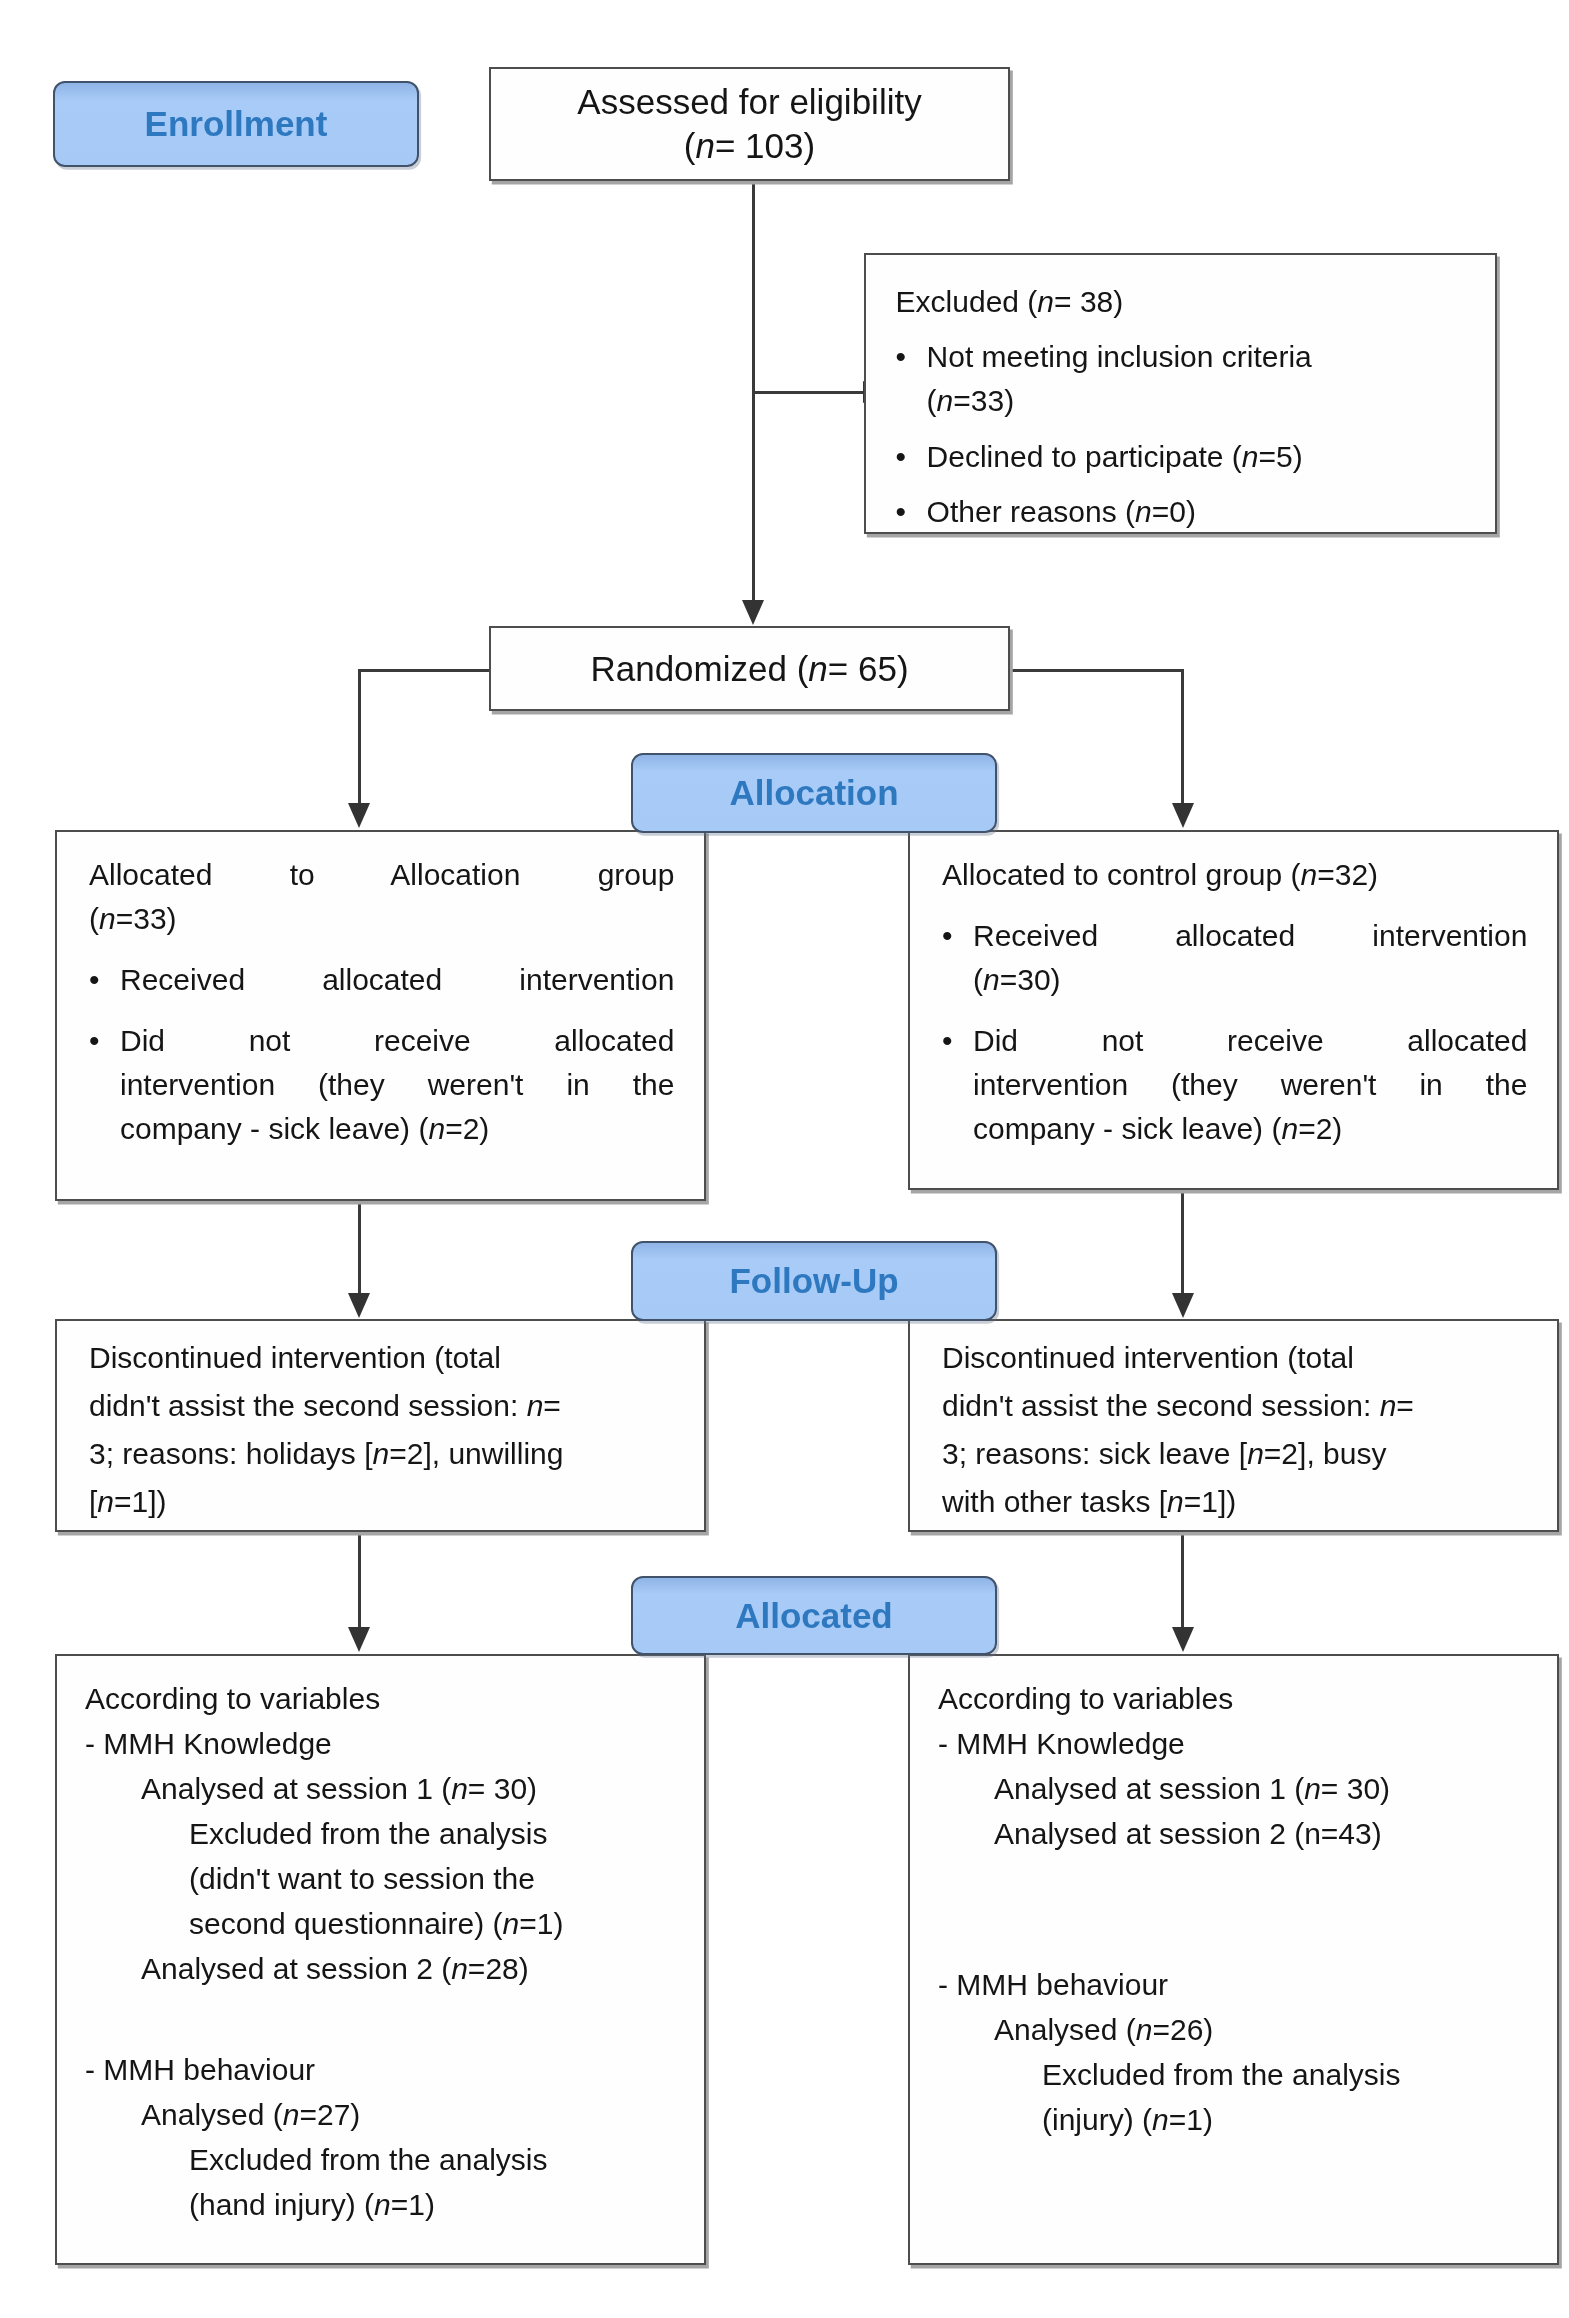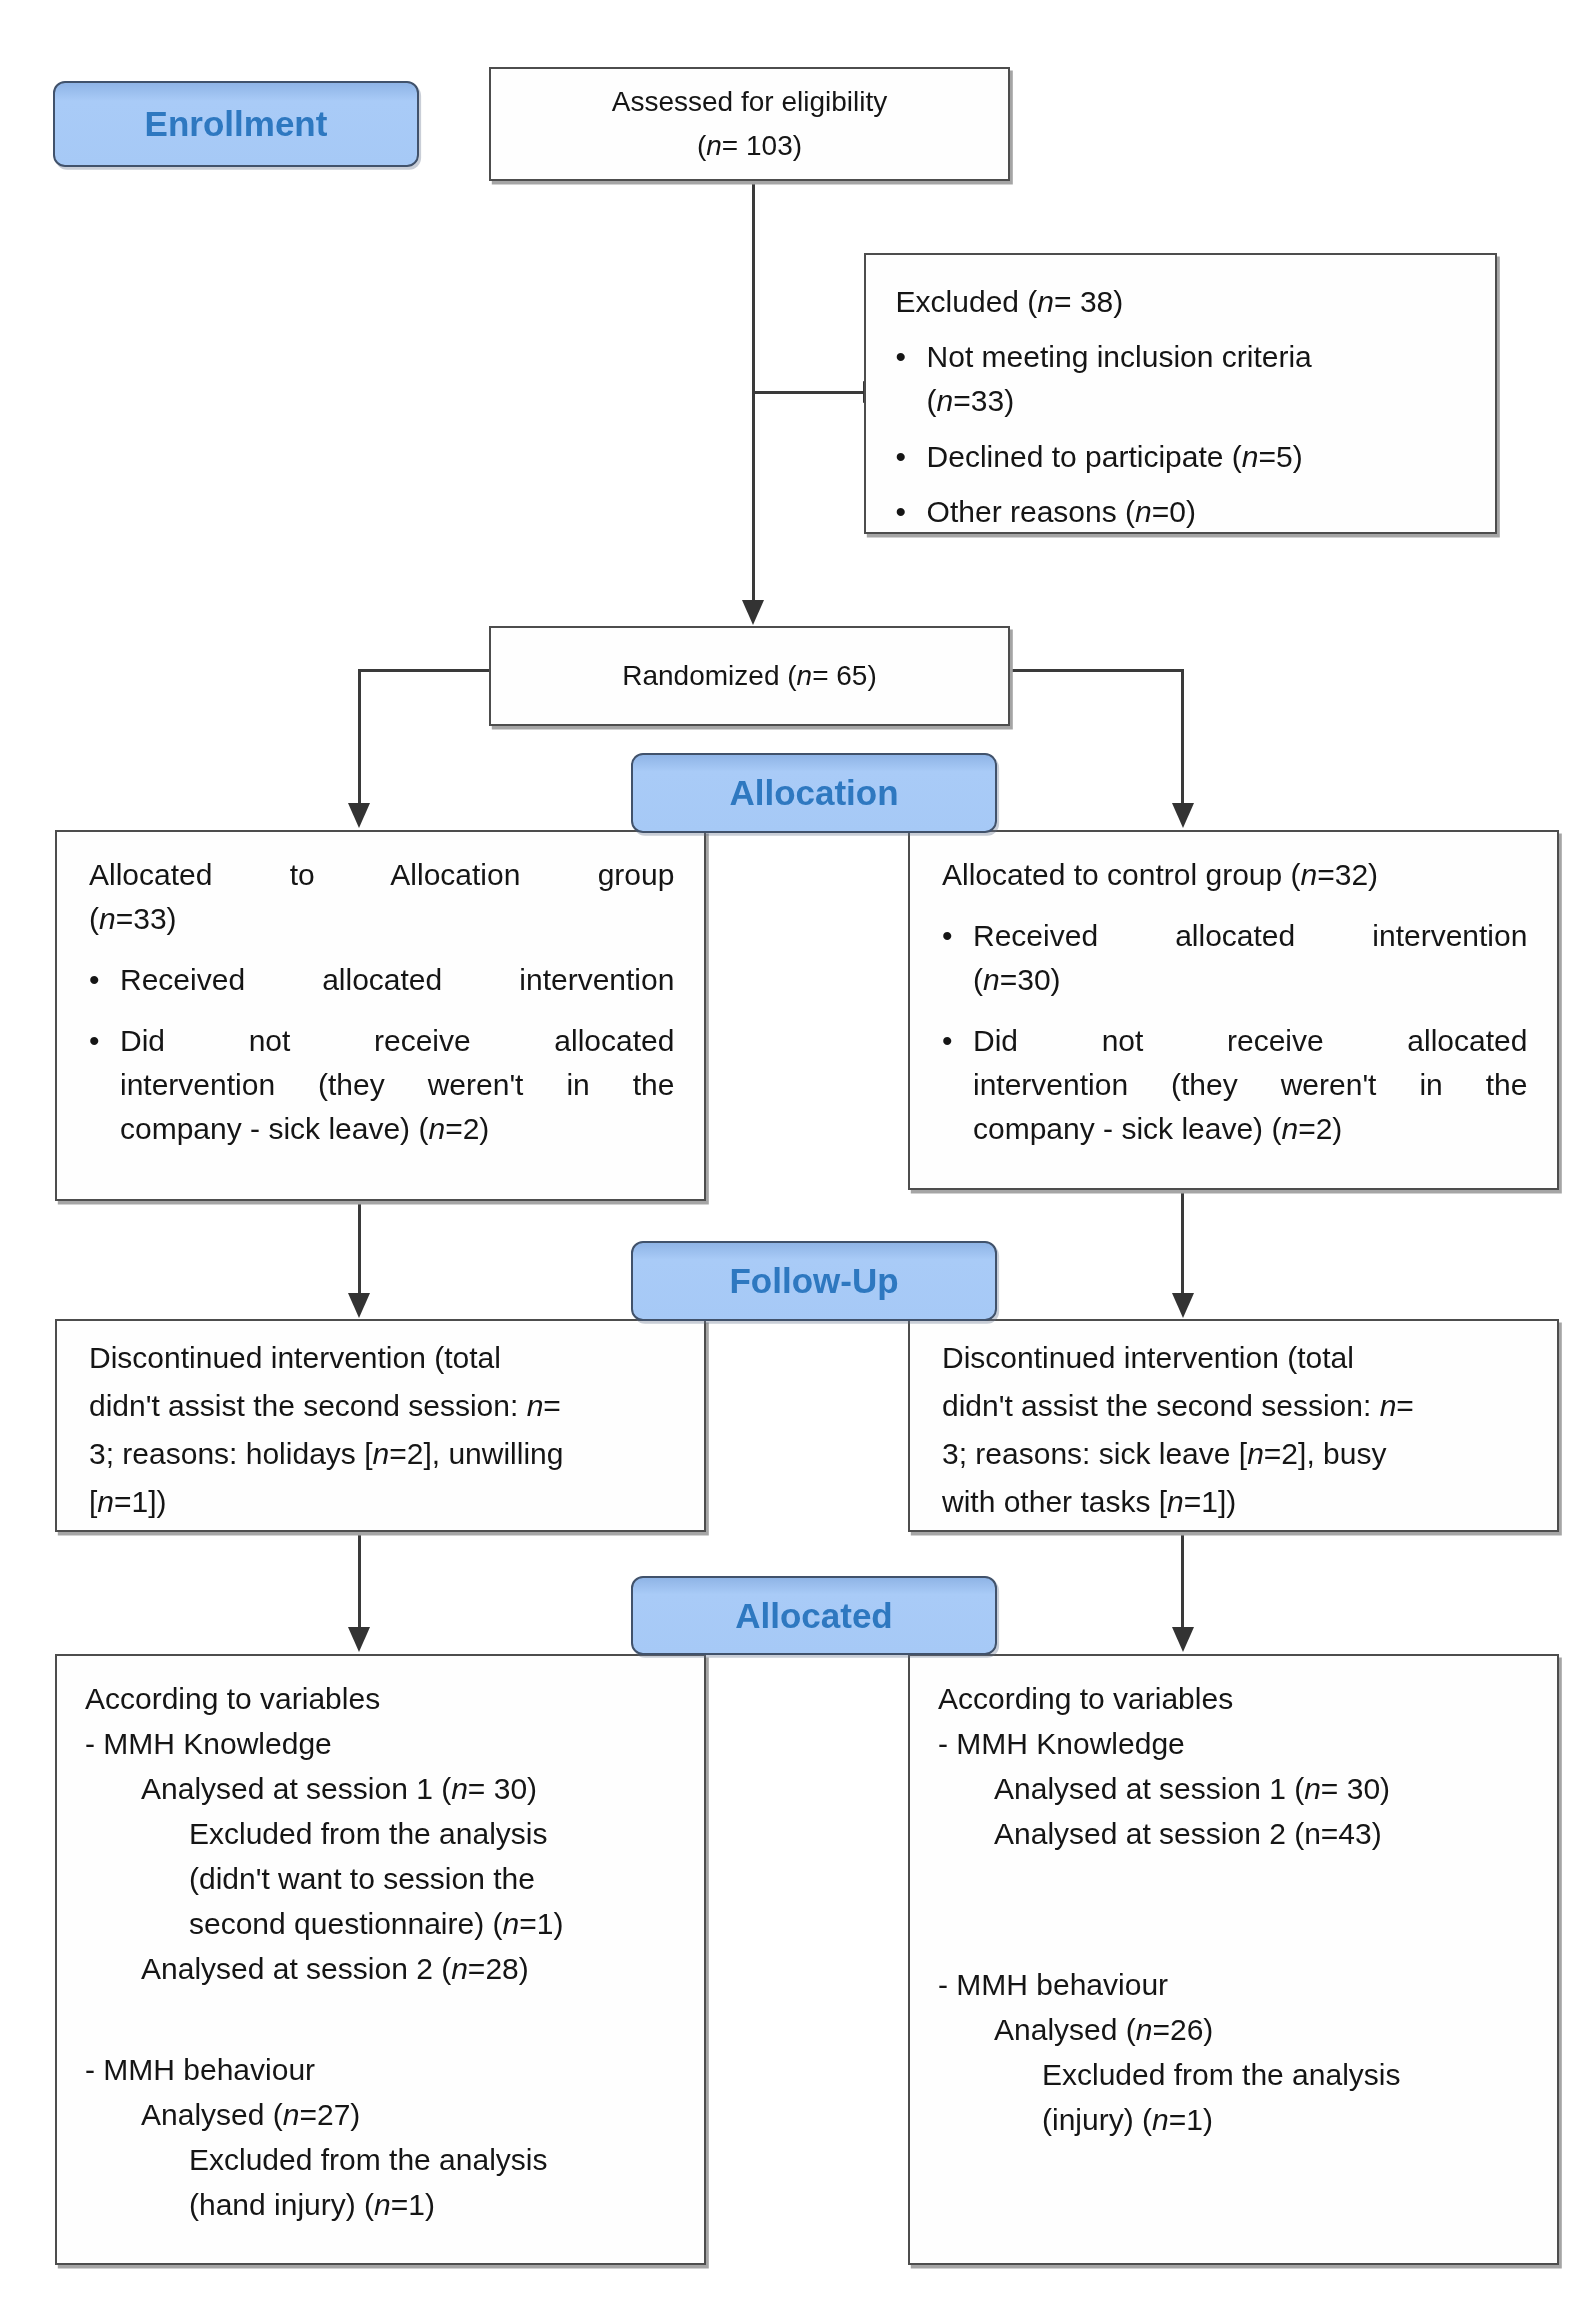--- a/index.html
+++ b/index.html
@@ -7,21 +7,21 @@
     position:relative; width:1570px; height:2319px; background:#ffffff;
     font-family:"Liberation Sans", sans-serif; color:#151515;
     overflow:hidden;
   }
   .box {
     position:absolute; box-sizing:border-box; background:#fefefe;
     border:2.1px solid #4d4d4d; box-shadow:2.8px 3.5px 0 #a5a5a5; z-index:2;
     font-size:30px; line-height:44px;
   }
   .cbox { display:flex; flex-direction:column; align-items:center; justify-content:center;
-          text-align:center; font-size:28px; }
+          text-align:center; font-size:35px; }
   .badge {
     position:absolute; box-sizing:border-box; z-index:5;
     background:linear-gradient(180deg,#8fb4e6 0%,#a9cbf7 22%,#a6c9f6 100%);
     border:2.8px solid #41526b; border-radius:12px;
     box-shadow:2.1px 2.8px 0 rgba(100,115,140,0.35);
     color:#2e78c0; font-weight:bold; font-size:35px;
     display:flex; align-items:center; justify-content:center;
   }
   .vline,.hline { position:absolute; background:#3a3a3a; z-index:1; }
   .arrow-down { position:absolute; width:0; height:0; z-index:1;
@@ -107,21 +107,21 @@
         </div>
     </div>
     <div class="bul">
       <span class="dot">•</span>
       <div class="bt">
           <div class="line nit">Other reasons (<i>n</i>=0)</div>
         </div>
     </div>
   </div>
 
-  <div class="box cbox" style="left:489px; top:626px; width:521px; height:100px;">
+  <div class="box cbox" style="left:489px; top:626px; width:521px; height:85px;">
     <div class="line nit">Randomized (<i>n</i>= 65)</div>
   </div>
 
   <div class="box pad-alloc" style="left:55px; top:830px; width:651px; height:371px;">
     <div class="line nit jline">Allocated to Allocation group</div>
     <div class="line nit">(<i>n</i>=33)</div>
     <div class="bul bul-sp">
       <span class="dot">•</span>
       <div class="bt">
         <div class="line nit jline">Received allocated intervention</div>

